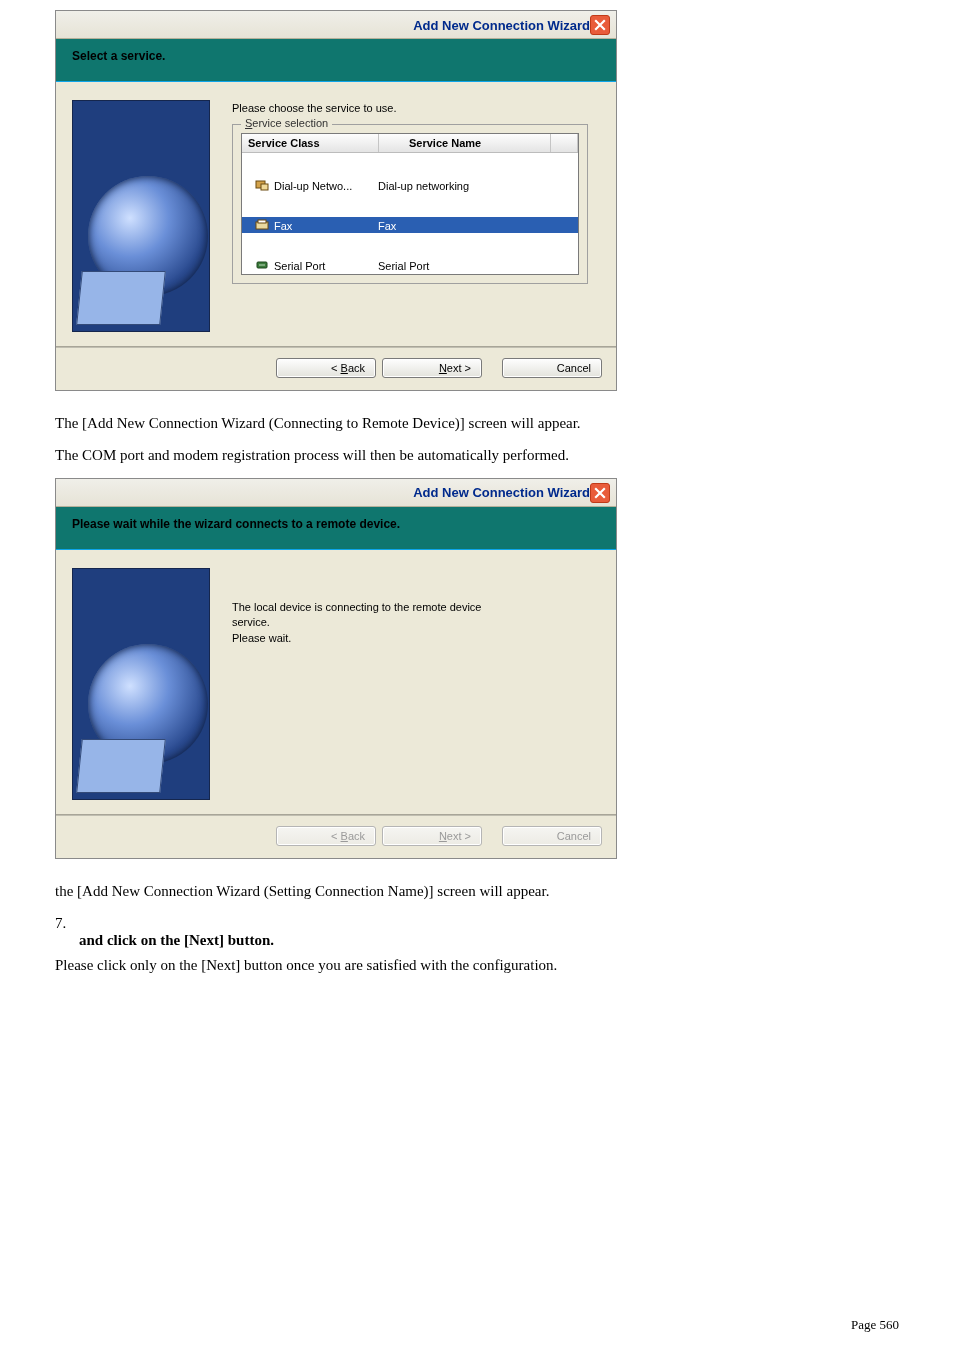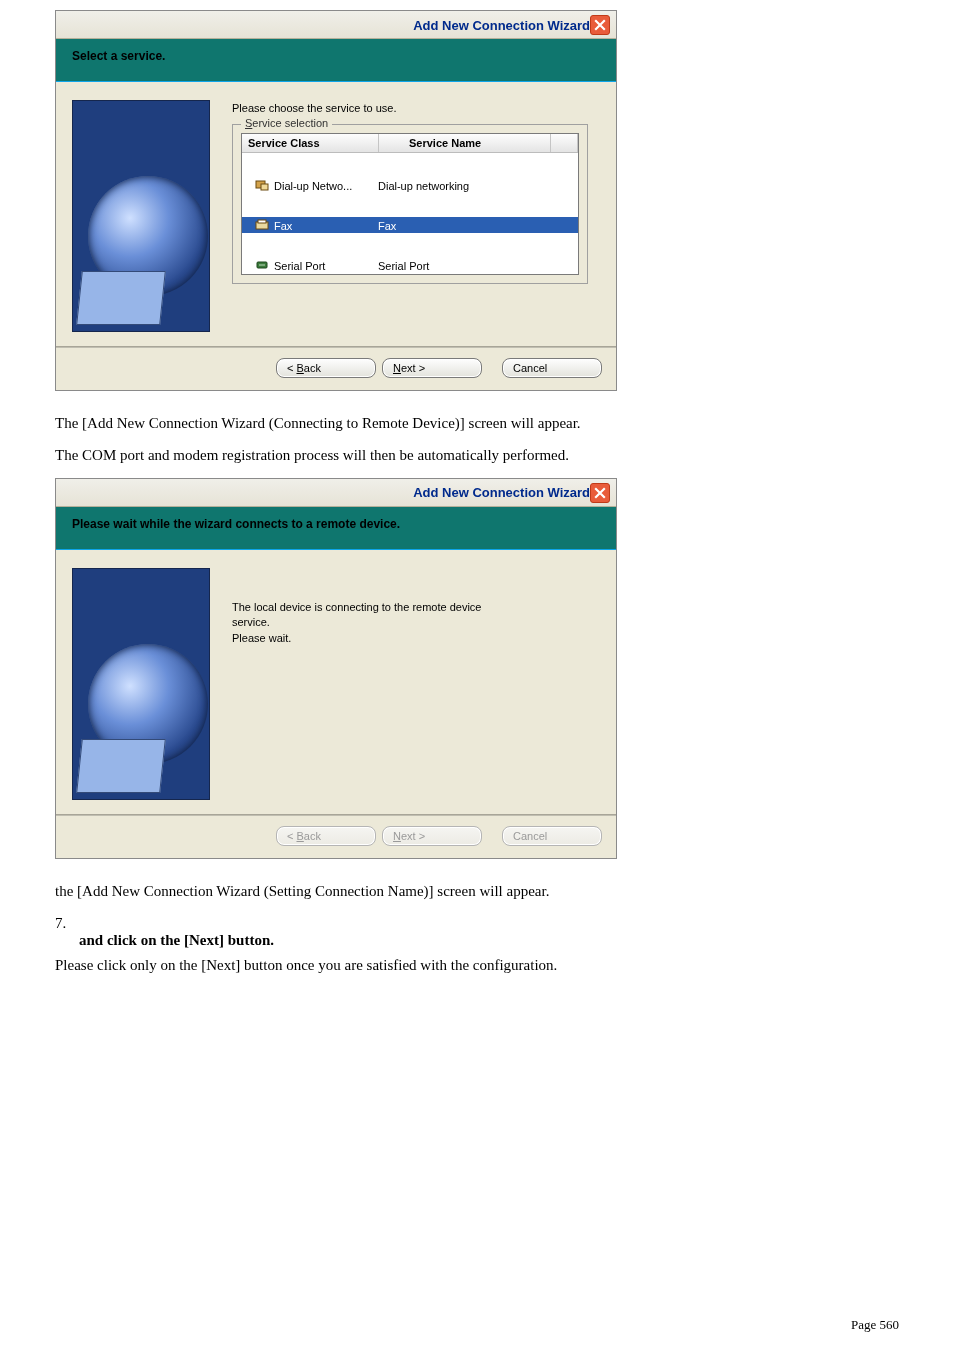--- a/index.html
+++ b/index.html
@@ -174,24 +174,24 @@
     padding: 10px 14px 12px 14px;
     display: flex;
     justify-content: flex-end;
     gap: 6px;
   }
   .wbutton {
     min-width: 78px;
     padding: 3px 10px;
     background: linear-gradient(#fefefe, #e3e3dc);
     border: 1px solid #7a7a7a;
-    border-radius: 8px;
+    border-radius: 3px;
     font-family: Tahoma, Arial, sans-serif;
     font-size: 11px;
-    text-align: left;
+    text-align: right;
     box-shadow: inset 0 0 0 1px #fff;
   }
   .wbutton.disabled {
     color: #9a9a9a;
     border-color: #b5b5b5;
     background: linear-gradient(#f5f5f2, #ecebe4);
   }
   .wbutton .ul { text-decoration: underline; }
   .body-text {
     font-size: 15px;

